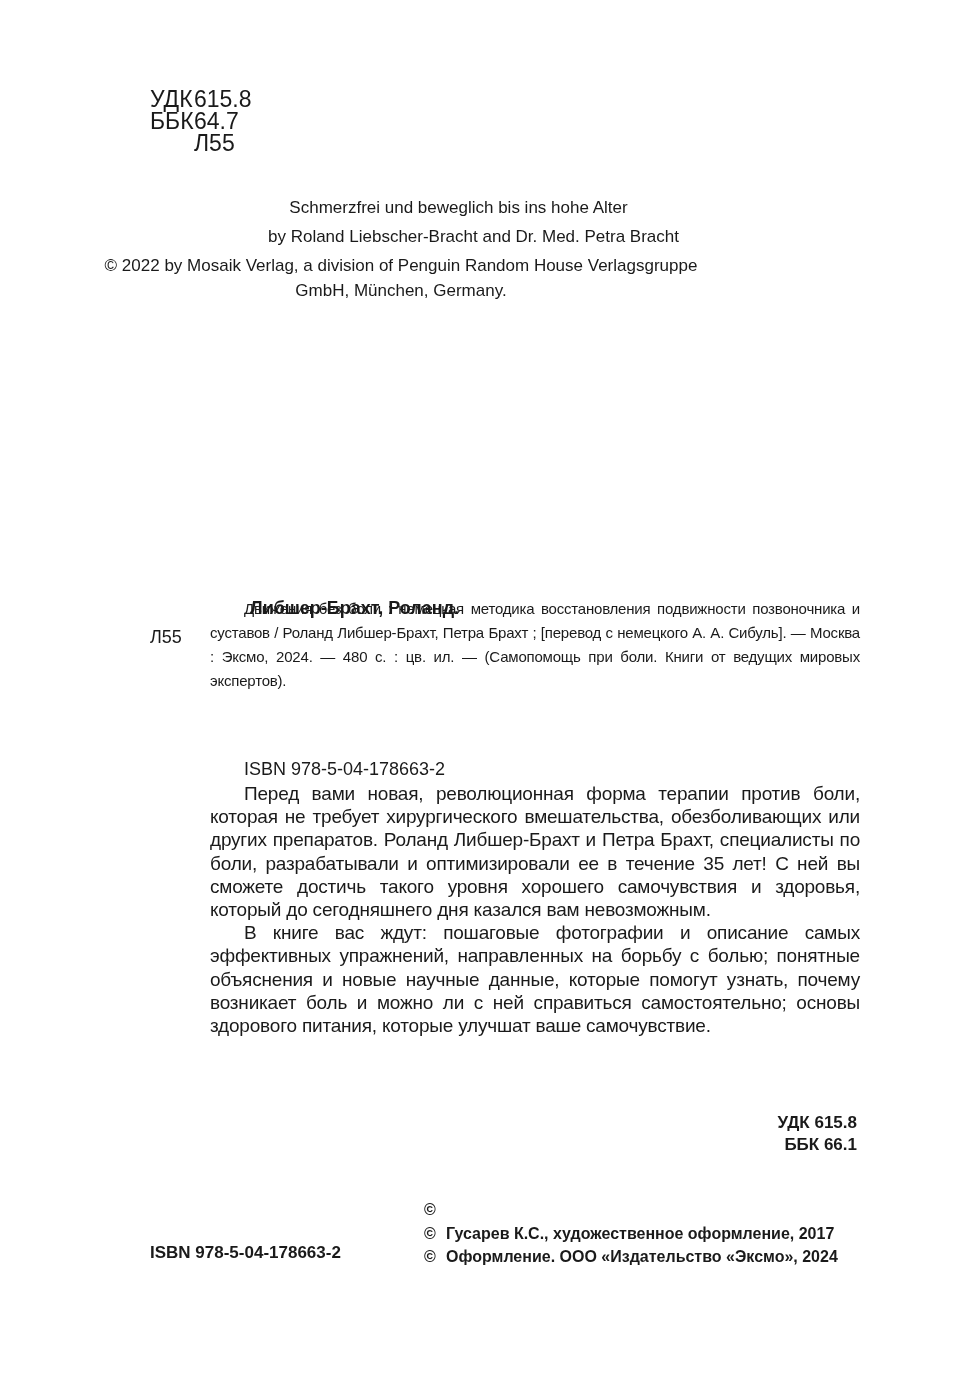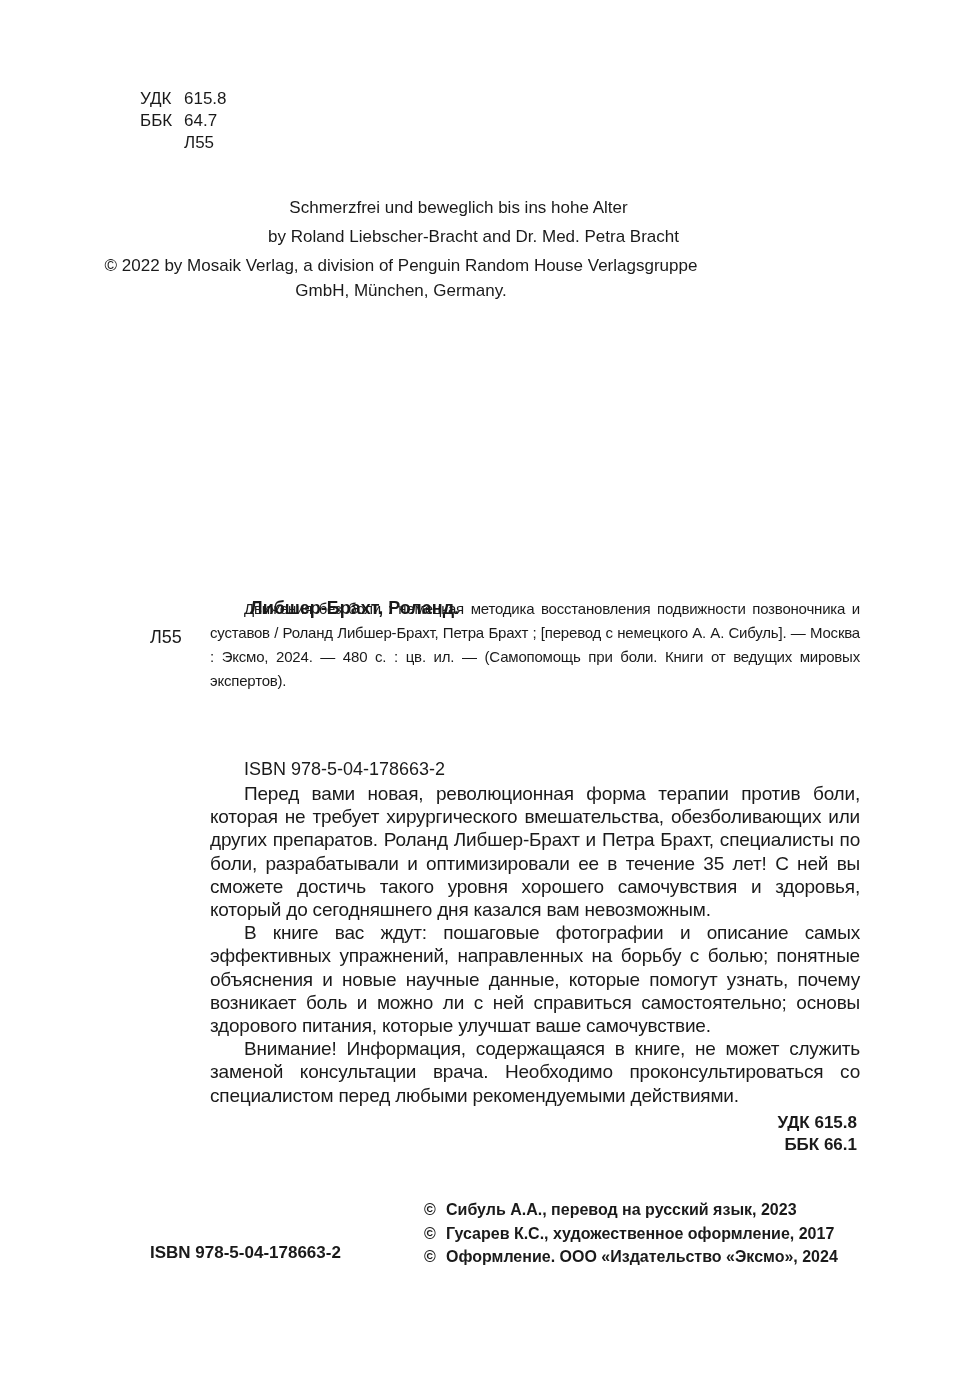--- a/index.html
+++ b/index.html
@@ -1,19 +1,19 @@
 <!DOCTYPE html>
 <html><head>
 <meta charset="utf-8">
 <style>
   html, body { margin: 0; padding: 0; background: #ffffff; }
   body { width: 957px; height: 1388px; position: relative; overflow: hidden;
          font-family: "Liberation Sans", "DejaVu Sans", sans-serif; color: #1a1a1a; }
   .abs { position: absolute; }
-  .cls-block { left: 140px; top: 88px; font-size: 17px; line-height: 22px; }
+  .cls-block { left: 150px; top: 88px; font-size: 23px; line-height: 22px; }
   .cls-row { display: flex; }
   .cls-key { width: 44px; }
   .orig { left: 150px; width: 857px; top: 193px; font-size: 17px; line-height: 29px; text-align: center; }
   .orig div { white-space: nowrap; }
   .orig .l1 { margin-left: -240px; }
   .orig .l2 { margin-left: -210px; }
   .orig .l3 { margin-left: -355px; }
   .orig .l4 { margin-left: -355px; line-height: 22px; }
   .author { left: 210px; top: 596px; font-size: 18px; font-weight: bold; line-height: 24px; margin-left: 40px; }
   .code-left { left: 150px; top: 625px; font-size: 18px; line-height: 24px; }
@@ -55,34 +55,32 @@
 </div>
 
 <div class="abs author">Либшер-Брахт, Роланд.</div>
 <div class="abs code-left">Л55</div>
 <div class="abs biblio">Движения без боли : немецкая методика восстановления подвижности позвоночника и суставов / Роланд Либшер-Брахт, Петра Брахт ; [перевод с немецкого А. А. Сибуль]. — Москва : Эксмо, 2024. — 480 с. : цв. ил. — (Самопомощь при боли. Книги от ведущих мировых экспертов).</div>
 <div class="abs isbn-inline">ISBN 978-5-04-178663-2</div>
 
 <div class="abs annot">
   <p>Перед вами новая, революционная форма терапии против боли, которая не требует хирургического вмешательства, обезболивающих или других препаратов. Роланд Либшер-Брахт и Петра Брахт, специалисты по боли, разрабатывали и оптимизировали ее в течение 35 лет! С ней вы сможете достичь такого уровня хорошего самочувствия и здоровья, который до сегодняшнего дня казался вам невозможным.</p>
   <p>В книге вас ждут: пошаговые фотографии и описание самых эффективных упражнений, направленных на борьбу с болью; понятные объяснения и новые научные данные, которые помогут узнать, почему возникает боль и можно ли с ней справиться самостоятельно; основы здорового питания, которые улучшат ваше самочувствие.</p>
-  <p>Внимание! Информация, содержащаяся в книге, не может служить заменой консультации врача. Необходимо проконсультироваться со специалистом перед любыми рекомендуемыми действиями.</p>
 </div>
 
 <div class="abs codes-right">
   <div>УДК 615.8</div>
   <div>ББК 66.1</div>
 </div>
 
 <div class="abs isbn-bottom">ISBN 978-5-04-178663-2</div>
 
 <div class="abs copyrights">
   <div class="row">
     <span class="sym">©</span>
-    <span>Сибуль А.А., перевод на русский язык, 2023</span>
   </div>
   <div class="row">
     <span class="sym">©</span>
     <span>Гусарев К.С., художественное оформление, 2017</span>
   </div>
   <div class="row">
     <span class="sym">©</span>
     <span>Оформление. ООО «Издательство «Эксмо», 2024</span>
   </div>
 </div>

